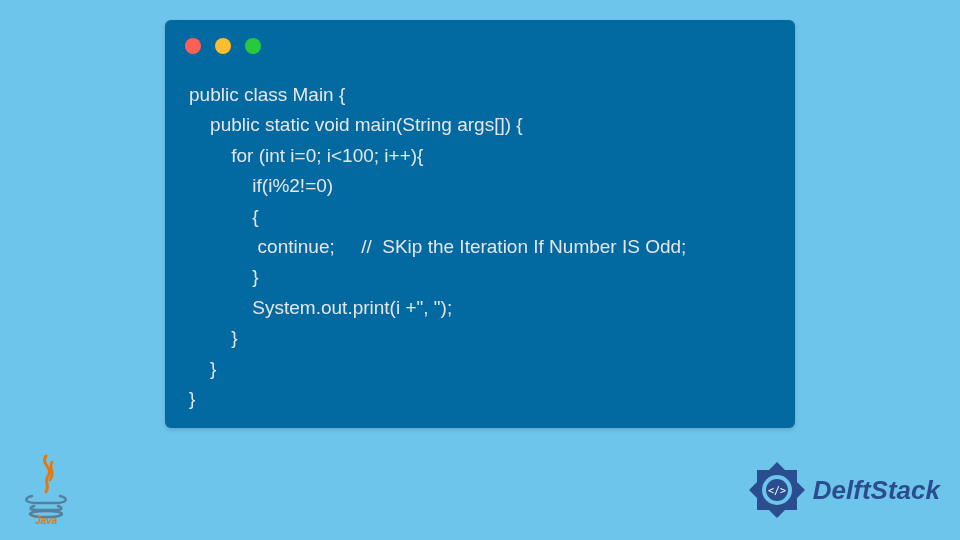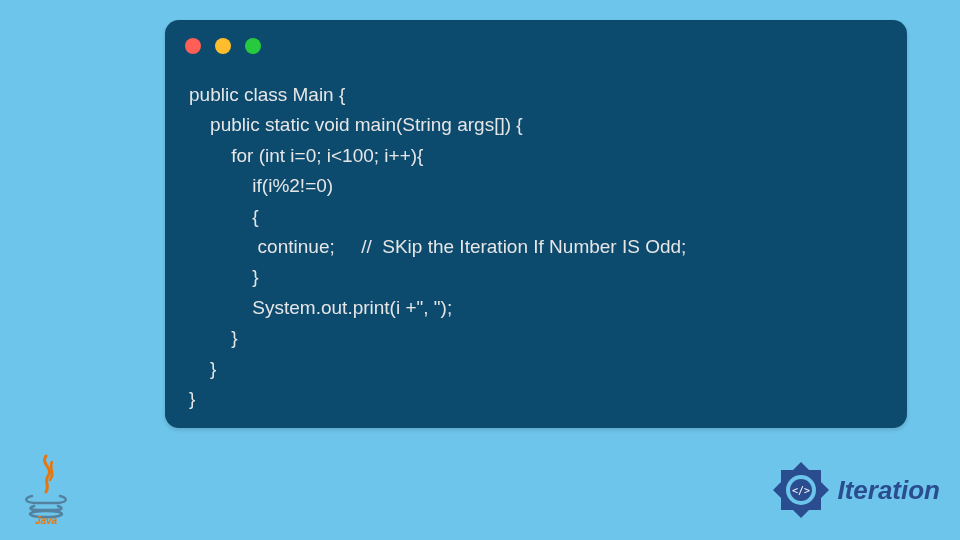--- a/index.html
+++ b/index.html
@@ -8,24 +8,24 @@
     height: 540px;
     background: #6ec5eb;
     font-family: Arial, Helvetica, sans-serif;
     position: relative;
     overflow: hidden;
   }
   .code-window {
     position: absolute;
     left: 165px;
     top: 20px;
-    width: 742px;
+    width: 630px;
     height: 408px;
-    background: #0c4a6e;
-    border-radius: 14px;
+    background: #0369a1;
+    border-radius: 6px;
     box-shadow: 0 2px 4px rgba(0,0,0,0.15);
   }
   .traffic {
     position: absolute;
     top: 18px;
     left: 20px;
     display: flex;
     gap: 14px;
   }
   .dot {
@@ -111,14 +111,14 @@
   <span class="brand-icon">
     <svg viewBox="0 0 60 60" width="60" height="60">
       <g transform="translate(30,30)">
         <polygon points="0,-28 8,-20 20,-20 20,-8 28,0 20,8 20,20 8,20 0,28 -8,20 -20,20 -20,8 -28,0 -20,-8 -20,-20 -8,-20" fill="#2a4d8f"></polygon>
         <circle r="15" fill="#6ec5eb"></circle>
         <circle r="11" fill="#2a4d8f"></circle>
         <text x="0" y="4" text-anchor="middle" font-size="10" fill="#ffffff" font-family="monospace">&lt;/&gt;</text>
       </g>
     </svg>
   </span>
-  <span class="brand-text">Iteration</span>
+  <span class="brand-text">DelftStack</span>
 </div>
 
 </body></html>

